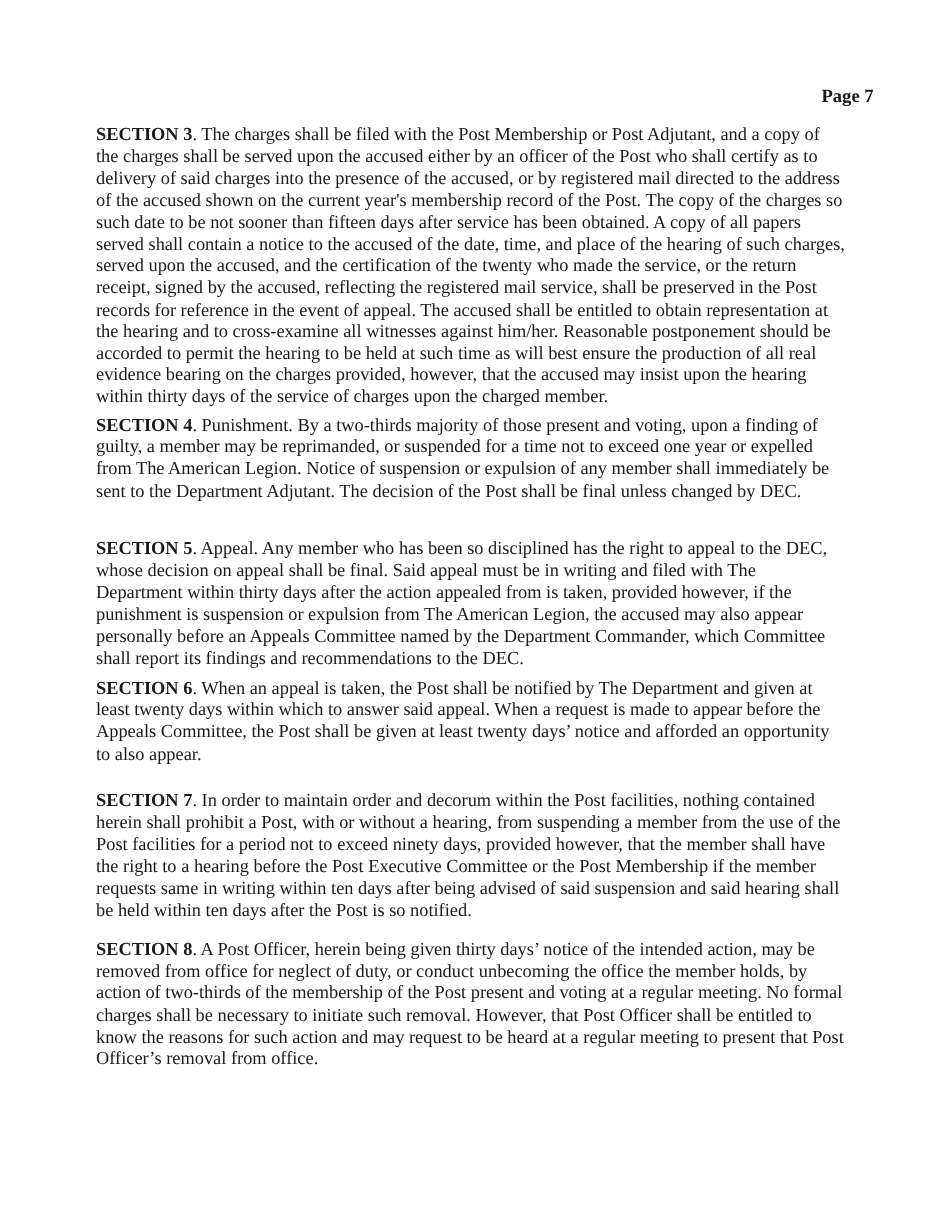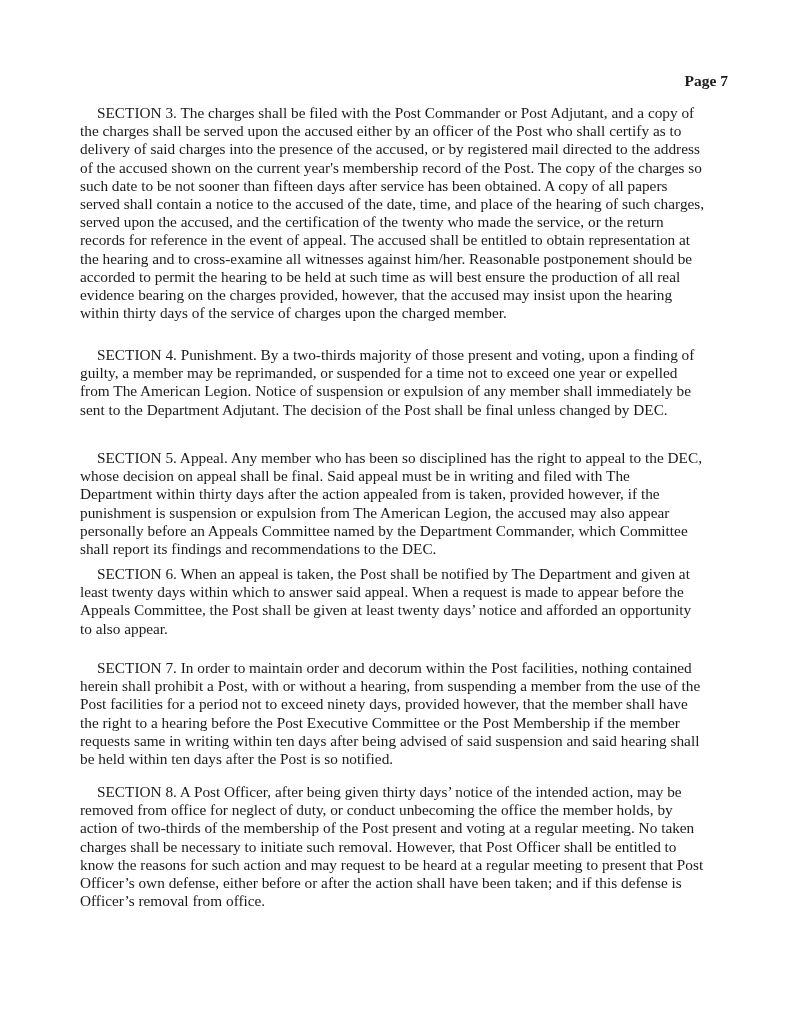--- a/index.html
+++ b/index.html
@@ -1,35 +1,36 @@
 <!DOCTYPE html>
 <html><head>
 <meta charset="utf-8">
 <style>
   html, body { margin:0; padding:0; }
   body { width:792px; height:1024px; background:#ffffff; position:relative; overflow:hidden;
          font-family:"Liberation Serif", "DejaVu Serif", serif; color:#1a1a1a; }
   .page-num { position:absolute; right:64px; top:72px; font-weight:bold; font-size:15.5px;text-align:right; }
   .sec { position:absolute; left:80px; width:640px; font-size:15.3px; line-height:18.2px; margin:0; }
   .sec .line { display:block; white-space:nowrap; }
-  .sec b { font-weight:normal;margin-left:17px; }
+  .sec b { font-weight:bold; }
 </style>
 </head>
 <body>
 
 <div class="page-num">Page 7</div>
 
 <p class="sec" style="top:104px">
-    <span class="line"><b>SECTION 3</b><span>. The charges shall be filed with the Post Commander or Post Adjutant, and a copy of</span></span>
+    <span class="line"><b>SECTION 3</b><span>. The charges shall be filed with the Post Membership or Post Adjutant, and a copy of</span></span>
     <span class="line"><span>the charges shall be served upon the accused either by an officer of the Post who shall certify as to</span></span>
     <span class="line"><span>delivery of said charges into the presence of the accused, or by registered mail directed to the address</span></span>
     <span class="line"><span>of the accused shown on the current year's membership record of the Post. The copy of the charges so</span></span>
     <span class="line"><span>such date to be not sooner than fifteen days after service has been obtained. A copy of all papers</span></span>
     <span class="line"><span>served shall contain a notice to the accused of the date, time, and place of the hearing of such charges,</span></span>
     <span class="line"><span>served upon the accused, and the certification of the twenty who made the service, or the return</span></span>
+    <span class="line"><span>receipt, signed by the accused, reflecting the registered mail service, shall be preserved in the Post</span></span>
     <span class="line"><span>records for reference in the event of appeal. The accused shall be entitled to obtain representation at</span></span>
     <span class="line"><span>the hearing and to cross-examine all witnesses against him/her. Reasonable postponement should be</span></span>
     <span class="line"><span>accorded to permit the hearing to be held at such time as will best ensure the production of all real</span></span>
     <span class="line"><span>evidence bearing on the charges provided, however, that the accused may insist upon the hearing</span></span>
     <span class="line"><span>within thirty days of the service of charges upon the charged member.</span></span>
   </p>
 <p class="sec" style="top:346px">
     <span class="line"><b>SECTION 4</b><span>. Punishment. By a two-thirds majority of those present and voting, upon a finding of</span></span>
     <span class="line"><span>guilty, a member may be reprimanded, or suspended for a time not to exceed one year or expelled</span></span>
     <span class="line"><span>from The American Legion. Notice of suspension or expulsion of any member shall immediately be</span></span>
@@ -51,20 +52,19 @@
   </p>
 <p class="sec" style="top:659px">
     <span class="line"><b>SECTION 7</b><span>. In order to maintain order and decorum within the Post facilities, nothing contained</span></span>
     <span class="line"><span>herein shall prohibit a Post, with or without a hearing, from suspending a member from the use of the</span></span>
     <span class="line"><span>Post facilities for a period not to exceed ninety days, provided however, that the member shall have</span></span>
     <span class="line"><span>the right to a hearing before the Post Executive Committee or the Post Membership if the member</span></span>
     <span class="line"><span>requests same in writing within ten days after being advised of said suspension and said hearing shall</span></span>
     <span class="line"><span>be held within ten days after the Post is so notified.</span></span>
   </p>
 <p class="sec" style="top:783px">
-    <span class="line"><b>SECTION 8</b><span>. A Post Officer, after being given thirty days’ notice of the intended action, may be</span></span>
+    <span class="line"><b>SECTION 8</b><span>. A Post Officer, herein being given thirty days’ notice of the intended action, may be</span></span>
     <span class="line"><span>removed from office for neglect of duty, or conduct unbecoming the office the member holds, by</span></span>
-    <span class="line"><span>action of two-thirds of the membership of the Post present and voting at a regular meeting. No taken</span></span>
+    <span class="line"><span>action of two-thirds of the membership of the Post present and voting at a regular meeting. No formal</span></span>
     <span class="line"><span>charges shall be necessary to initiate such removal. However, that Post Officer shall be entitled to</span></span>
     <span class="line"><span>know the reasons for such action and may request to be heard at a regular meeting to present that Post</span></span>
-    <span class="line"><span>Officer’s own defense, either before or after the action shall have been taken; and if this defense is</span></span>
     <span class="line"><span>Officer’s removal from office.</span></span>
   </p>
 
 </body></html>

